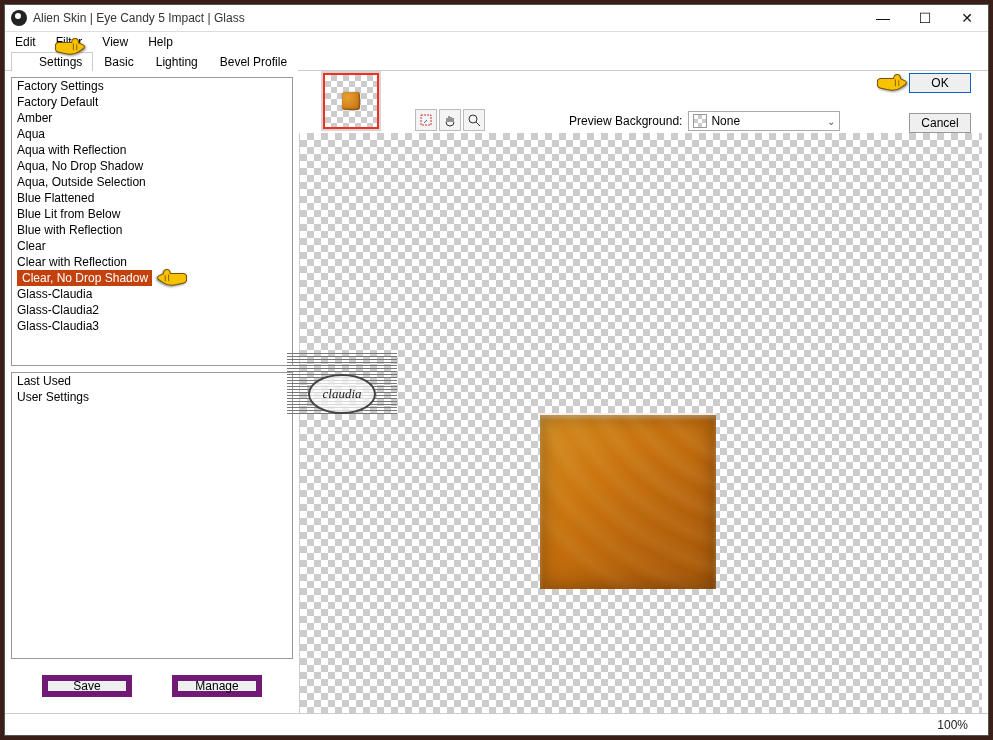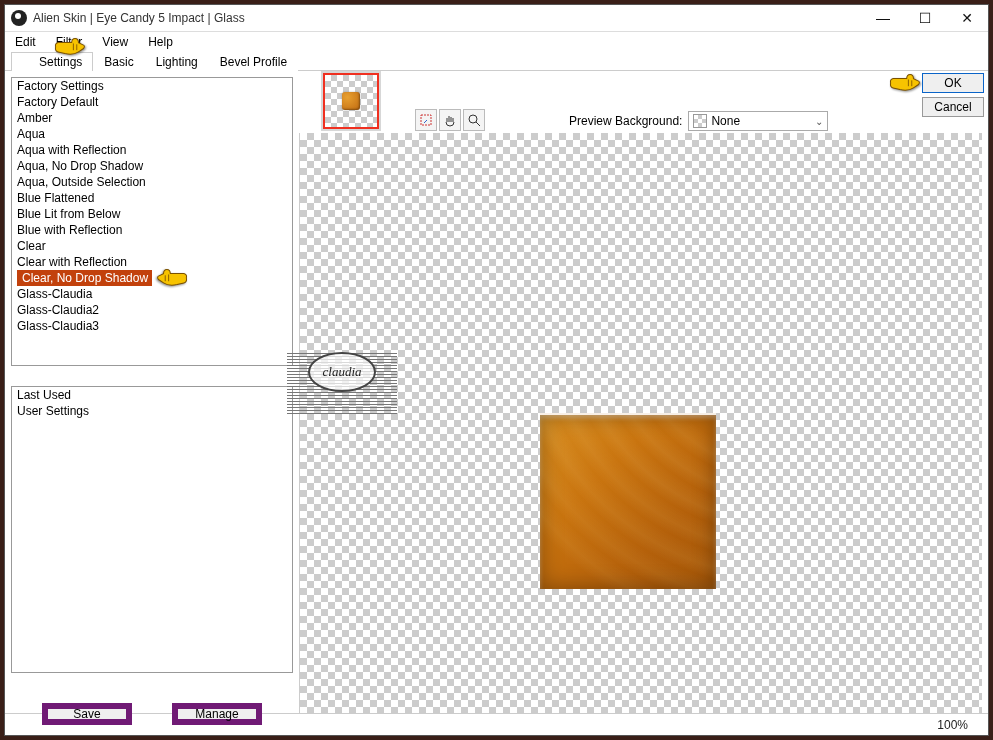--- a/index.html
+++ b/index.html
@@ -31,21 +31,21 @@
   .menubar .menu-item:first-child { padding-left: 6px; }
   
   .tabbar { display: flex; align-items: flex-end; height: 19px; padding-left: 6px; border-bottom: 1px solid #ccc; position: relative; }
   .tab {
     padding: 2px 10px 2px; border: 1px solid transparent; border-bottom: none; cursor: default;
     position: relative; top: 1px; background: #fff;
   }
   .tab.active { border-color: #ccc; background: #fff; padding-bottom: 2px; padding-left: 27px; }
   
   .main { flex: 1; display: flex; min-height: 0; }
-  .sidebar { width: 294px; display: flex; flex-direction: column; padding: 6px 6px 0 6px; gap: 20px; }
+  .sidebar { width: 294px; display: flex; flex-direction: column; padding: 6px 6px 0 6px; gap: 6px; }
   .listbox-wrap { border: 1px solid #999; position: relative; }
   .listbox {
     overflow-y: scroll; overflow-x: hidden; background: #fff;
   }
   .lb-top { height: 287px; }
   .lb-bottom { height: 285px; }
   .list-item { padding: 1px 5px; white-space: nowrap; cursor: default; }
   .list-item.heading { font-weight: normal; }
   .list-item.selected { background: #c2410c; color: #fff; display: inline-block; padding-right: 4px; }
   .sel-row { padding: 0 5px; position: relative; }
@@ -70,33 +70,33 @@
   }
   .thumb-inner {
     width: 18px; height: 18px; border-radius: 3px;
     background: radial-gradient(circle at 30% 30%, #e8a030, #c06a10);
     box-shadow: inset -1px -1px 2px rgba(0,0,0,.35), 0 0 2px rgba(0,0,0,.3);
   }
   .tool-icons { display: flex; gap: 2px; margin-left: 34px; align-self: flex-end; margin-bottom: 2px;}
   .ticon { width: 22px; height: 22px; border: 1px solid #bbb; background: #f4f4f4; display:flex;align-items:center;justify-content:center; }
   .pvbg { display: flex; align-items: center; margin-left: 84px; align-self: flex-end; margin-bottom: 2px; gap: 6px; }
   .select {
-    width: 140px; height: 20px; border: 1px solid #aaa; background: #fff; display: flex; align-items: center;
+    width: 152px; height: 20px; border: 1px solid #aaa; background: #fff; display: flex; align-items: center;
     padding: 0 4px; position: relative; gap: 4px;
   }
   .select .swatch {
     width: 14px; height: 14px;
     background-image:
       linear-gradient(45deg,#ccc 25%,transparent 25%,transparent 75%,#ccc 75%),
       linear-gradient(45deg,#ccc 25%,transparent 25%,transparent 75%,#ccc 75%);
     background-color:#fff; background-size:8px 8px; background-position:0 0,4px 4px;
     border: 1px solid #999;
   }
   .select .chev { position: absolute; right: 4px; font-size: 10px; color:#555; }
-  .right-buttons { position: absolute; right: 4px; top: 0; display: flex; flex-direction: column; gap: 4px; padding-top:2px;}
+  .right-buttons { position: absolute; right: 17px; top: 0; display: flex; flex-direction: column; gap: 20px; padding-top:2px;}
   .wbtn { width: 62px; height: 20px; border: 1px solid #999; background: #efefef; display:flex;align-items:center;justify-content:center; }
   .wbtn.ok { border: 1px solid #0a64c8; }
   
   .preview {
     flex: 1; margin: 0 6px 0 0; border-left:1px solid #ccc;
     background-image:
       linear-gradient(45deg,#ccc 25%,transparent 25%,transparent 75%,#ccc 75%),
       linear-gradient(45deg,#ccc 25%,transparent 25%,transparent 75%,#ccc 75%);
     background-color:#fff; background-size:14px 14px; background-position:0 0,7px 7px;
     position: relative;
@@ -114,21 +114,21 @@
   }
   
   .status { height: 22px; border-top: 1px solid #ccc; display:flex; justify-content: flex-end; align-items:center; padding-right: 20px; font-size:12px; color:#222; }
   
   .hand { position: absolute; width: 34px; height: 22px; z-index: 30; }
   .hand svg { filter: drop-shadow(1px 1px 1px rgba(0,0,0,.45)); }
   .watermark {
     position: absolute; z-index: 25;
     left: 282px; top: 281px; width: 110px; height: 62px; pointer-events: none;
     background: repeating-linear-gradient(0deg,#777 0 1px,transparent 1px 3px);
-    display: flex; align-items: flex-start; justify-content: center;
+    display: flex; align-items: flex-end; justify-content: center;
   }
   .watermark .oval {
     width: 68px; height: 40px; border: 2px solid #444; border-radius: 50%; background: rgba(255,255,255,.72);
     display:flex;align-items:center;justify-content:center; font-style: italic; font-family: Georgia, serif; font-size: 13px; color:#222;
   }
   ::-webkit-scrollbar { width: 16px; background:#f0f0f0;}
   ::-webkit-scrollbar-thumb { background:#c3c3c3; border:1px solid #aaa; }
 </style>
 </head>
 <body>

